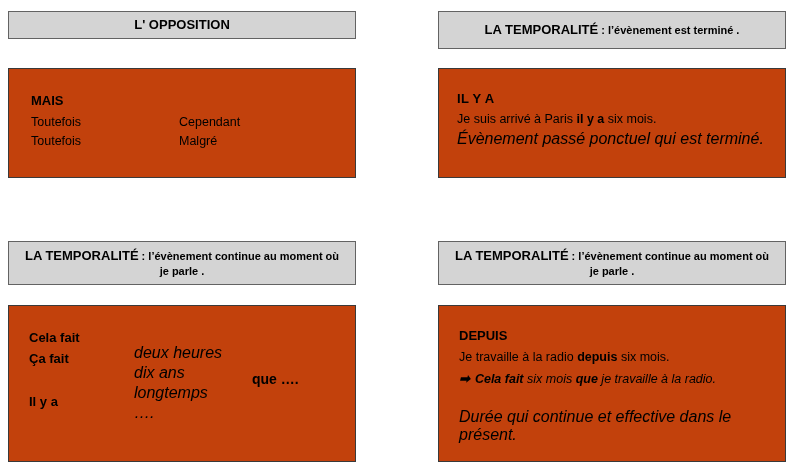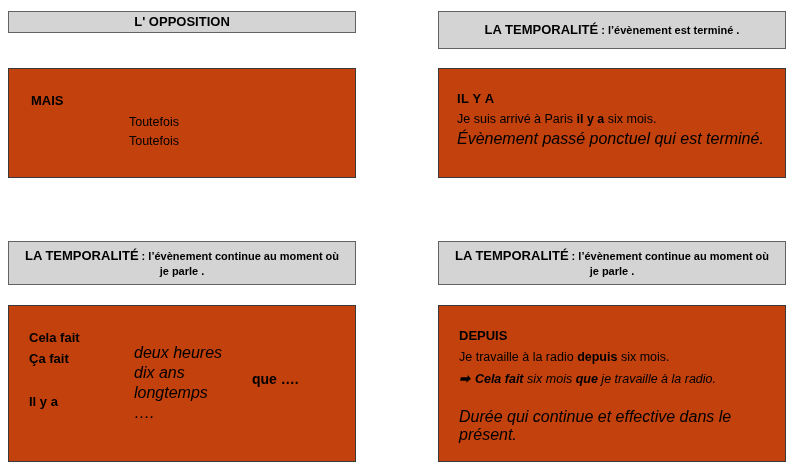--- a/index.html
+++ b/index.html
@@ -54,31 +54,31 @@
   .ln {
     font-size: 12.5px;
   }
   .it {
     font-style: italic;
     font-size: 16px;
   }
   b.inl { font-weight: bold; }
 
   
-  #hdr-opposition { left: 8px;  top: 11px;  width: 348px; height: 22px; }
+  #hdr-opposition { left: 8px;  top: 11px;  width: 348px; height: 28px; }
   #box-opposition { left: 8px;  top: 68px;  width: 348px; height: 110px; }
 
   #box-opposition .inner { padding: 24px 0 0 22px; }
   #box-opposition .kw { display: block; margin-bottom: 7px; }
   .two-col {
     display: flex;
   }
   .two-col .c1 { width: 148px; }
   .two-col .c2 { width: 140px; }
-  .two-col .row { margin-bottom: 5px; font-size: 12.5px; text-align: right; }
+  .two-col .row { margin-bottom: 5px; font-size: 12.5px; }
 
   
   #hdr-ilya { left: 438px; top: 11px;  width: 348px; height: 38px; }
   #box-ilya { left: 438px; top: 68px;  width: 348px; height: 110px; }
   #box-ilya .inner { padding: 22px 0 0 18px; }
   #box-ilya .kw { display: block; margin-bottom: 6px; letter-spacing: .3px; }
   #box-ilya .ln { display: block; margin-bottom: 4px; }
   #box-ilya .it { display: block; }
 
   
@@ -120,20 +120,24 @@
   </span>
 </div>
 
 <div class="body-box" id="box-opposition">
   <div class="inner">
     <span class="kw">MAIS</span>
     <div class="two-col">
       <div class="c1">
         <div class="row">Toutefois</div>
         <div class="row">Toutefois</div>
+      </div>
+      <div class="c2">
+        <div class="row">Cependant</div>
+        <div class="row">Malgré</div>
       </div>
     </div>
   </div>
 </div>
 
 <div class="hdr" id="hdr-ilya">
   <span class="hdr-text">
     <span class="big">LA TEMPORALITÉ</span><span> : l’évènement est terminé .</span>
   </span>
 </div>

